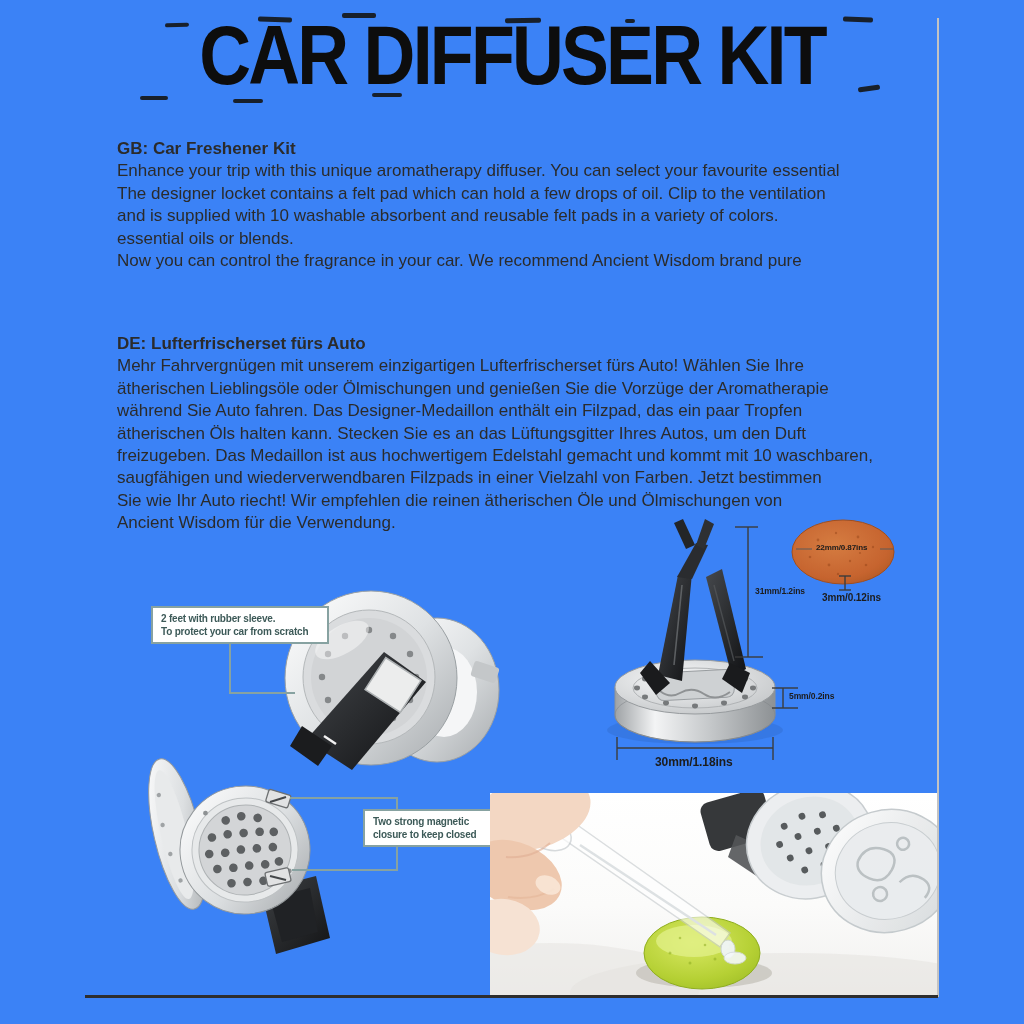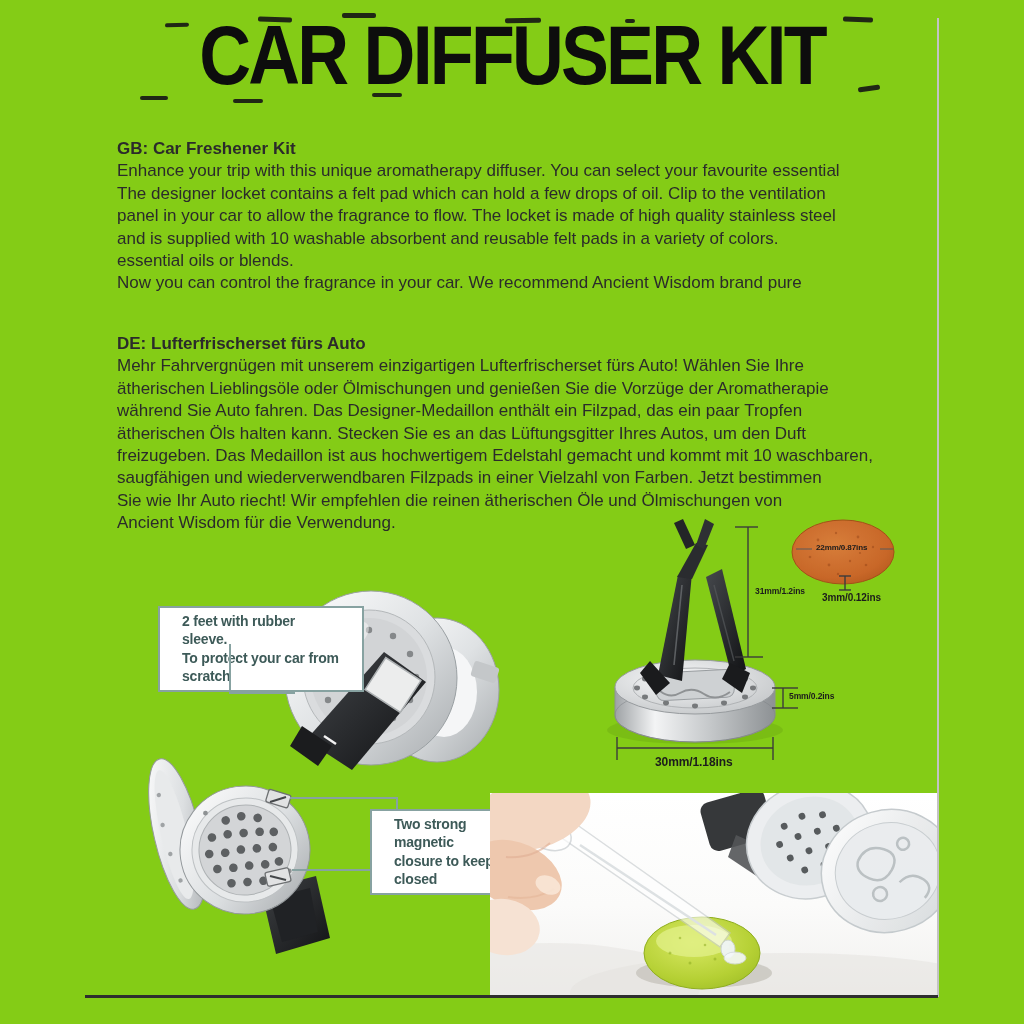--- a/index.html
+++ b/index.html
@@ -1,33 +1,33 @@
 <!DOCTYPE html>
 <html><head>
 <meta charset="utf-8">
 <style>
   html,body{margin:0;padding:0;background:#fff;}
-  .page{position:relative;width:1024px;height:1024px;background:#84cc16;overflow:hidden;
+  .page{position:relative;width:1024px;height:1024px;background:#3b82f6;overflow:hidden;
         font-family:"Liberation Sans","DejaVu Sans",sans-serif;color:#2d2d2d;}
   .abs{position:absolute;}
 
   
   .title{position:absolute;left:0;top:8px;width:1024px;text-align:center;margin:0;
          font-size:78px;font-weight:bold;letter-spacing:-3px;color:#0d0d0d;
          transform:scaleX(.92) scaleY(1.06);transform-origin:50% 0;}
   .grunge{position:absolute;background:#151515;border-radius:2px;opacity:.9;}
 
   
   .textblock{position:absolute;left:117px;width:800px;font-size:17px;line-height:22.4px;color:#2b2b2b;}
   .textblock .heading{font-weight:bold;}
   .text-line{white-space:nowrap;}
 
   
   .callout{position:absolute;background:#fff;border:2px solid #87a2a1;color:#3d5a58;
-           font-size:14px;font-weight:bold;line-height:1.32;padding:4px 22px;letter-spacing:-.2px;margin-left:7px;}
+           font-size:10px;font-weight:bold;line-height:1.32;padding:4px 8px;letter-spacing:-.2px;}
   .connector{position:absolute;background:#87a2a1;}
 
   
   .dim{position:absolute;font-size:8.5px;font-weight:bold;color:#1c1c1c;white-space:nowrap;letter-spacing:-.1px;}
 
   
   .vline-right{position:absolute;left:937px;top:18px;width:1.5px;height:979px;background:#c3c3c3;}
   .hline-bottom{position:absolute;left:85px;top:995px;width:853px;height:2.5px;background:#2e2e2e;}
 
   .photo-d{position:absolute;left:490px;top:793px;width:448px;height:204px;overflow:hidden;
@@ -49,21 +49,20 @@
   <div class="grunge" style="left:140px;top:96px;width:28px;height:4px;"></div>
   <div class="grunge" style="left:233px;top:99px;width:30px;height:4px;"></div>
   <div class="grunge" style="left:372px;top:93px;width:30px;height:4px;"></div>
   <div class="grunge" style="left:858px;top:86px;width:22px;height:5px;transform:rotate(-8deg);"></div>
 
   <section class="textblock" style="top:138px;">
     <div class="heading">GB: Car Freshener Kit</div>
     <div>
         <div class="text-line">Enhance your trip with this unique aromatherapy diffuser. You can select your favourite essential</div>
         <div class="text-line">The designer locket contains a felt pad which can hold a few drops of oil. Clip to the ventilation</div>
-        <div class="text-line">panel in your car to allow the fragrance to flow. The locket is made of high quality stainless steel</div>
         <div class="text-line">and is supplied with 10 washable absorbent and reusable felt pads in a variety of colors.</div>
         <div class="text-line">essential oils or blends.</div>
         <div class="text-line">Now you can control the fragrance in your car. We recommend Ancient Wisdom brand pure</div>
       </div>
   </section>
 
   <section class="textblock" style="top:333px;">
     <div class="heading">DE: Lufterfrischerset fürs Auto</div>
     <div>
         <div class="text-line">Mehr Fahrvergnügen mit unserem einzigartigen Lufterfrischerset fürs Auto! Wählen Sie Ihre</div>

